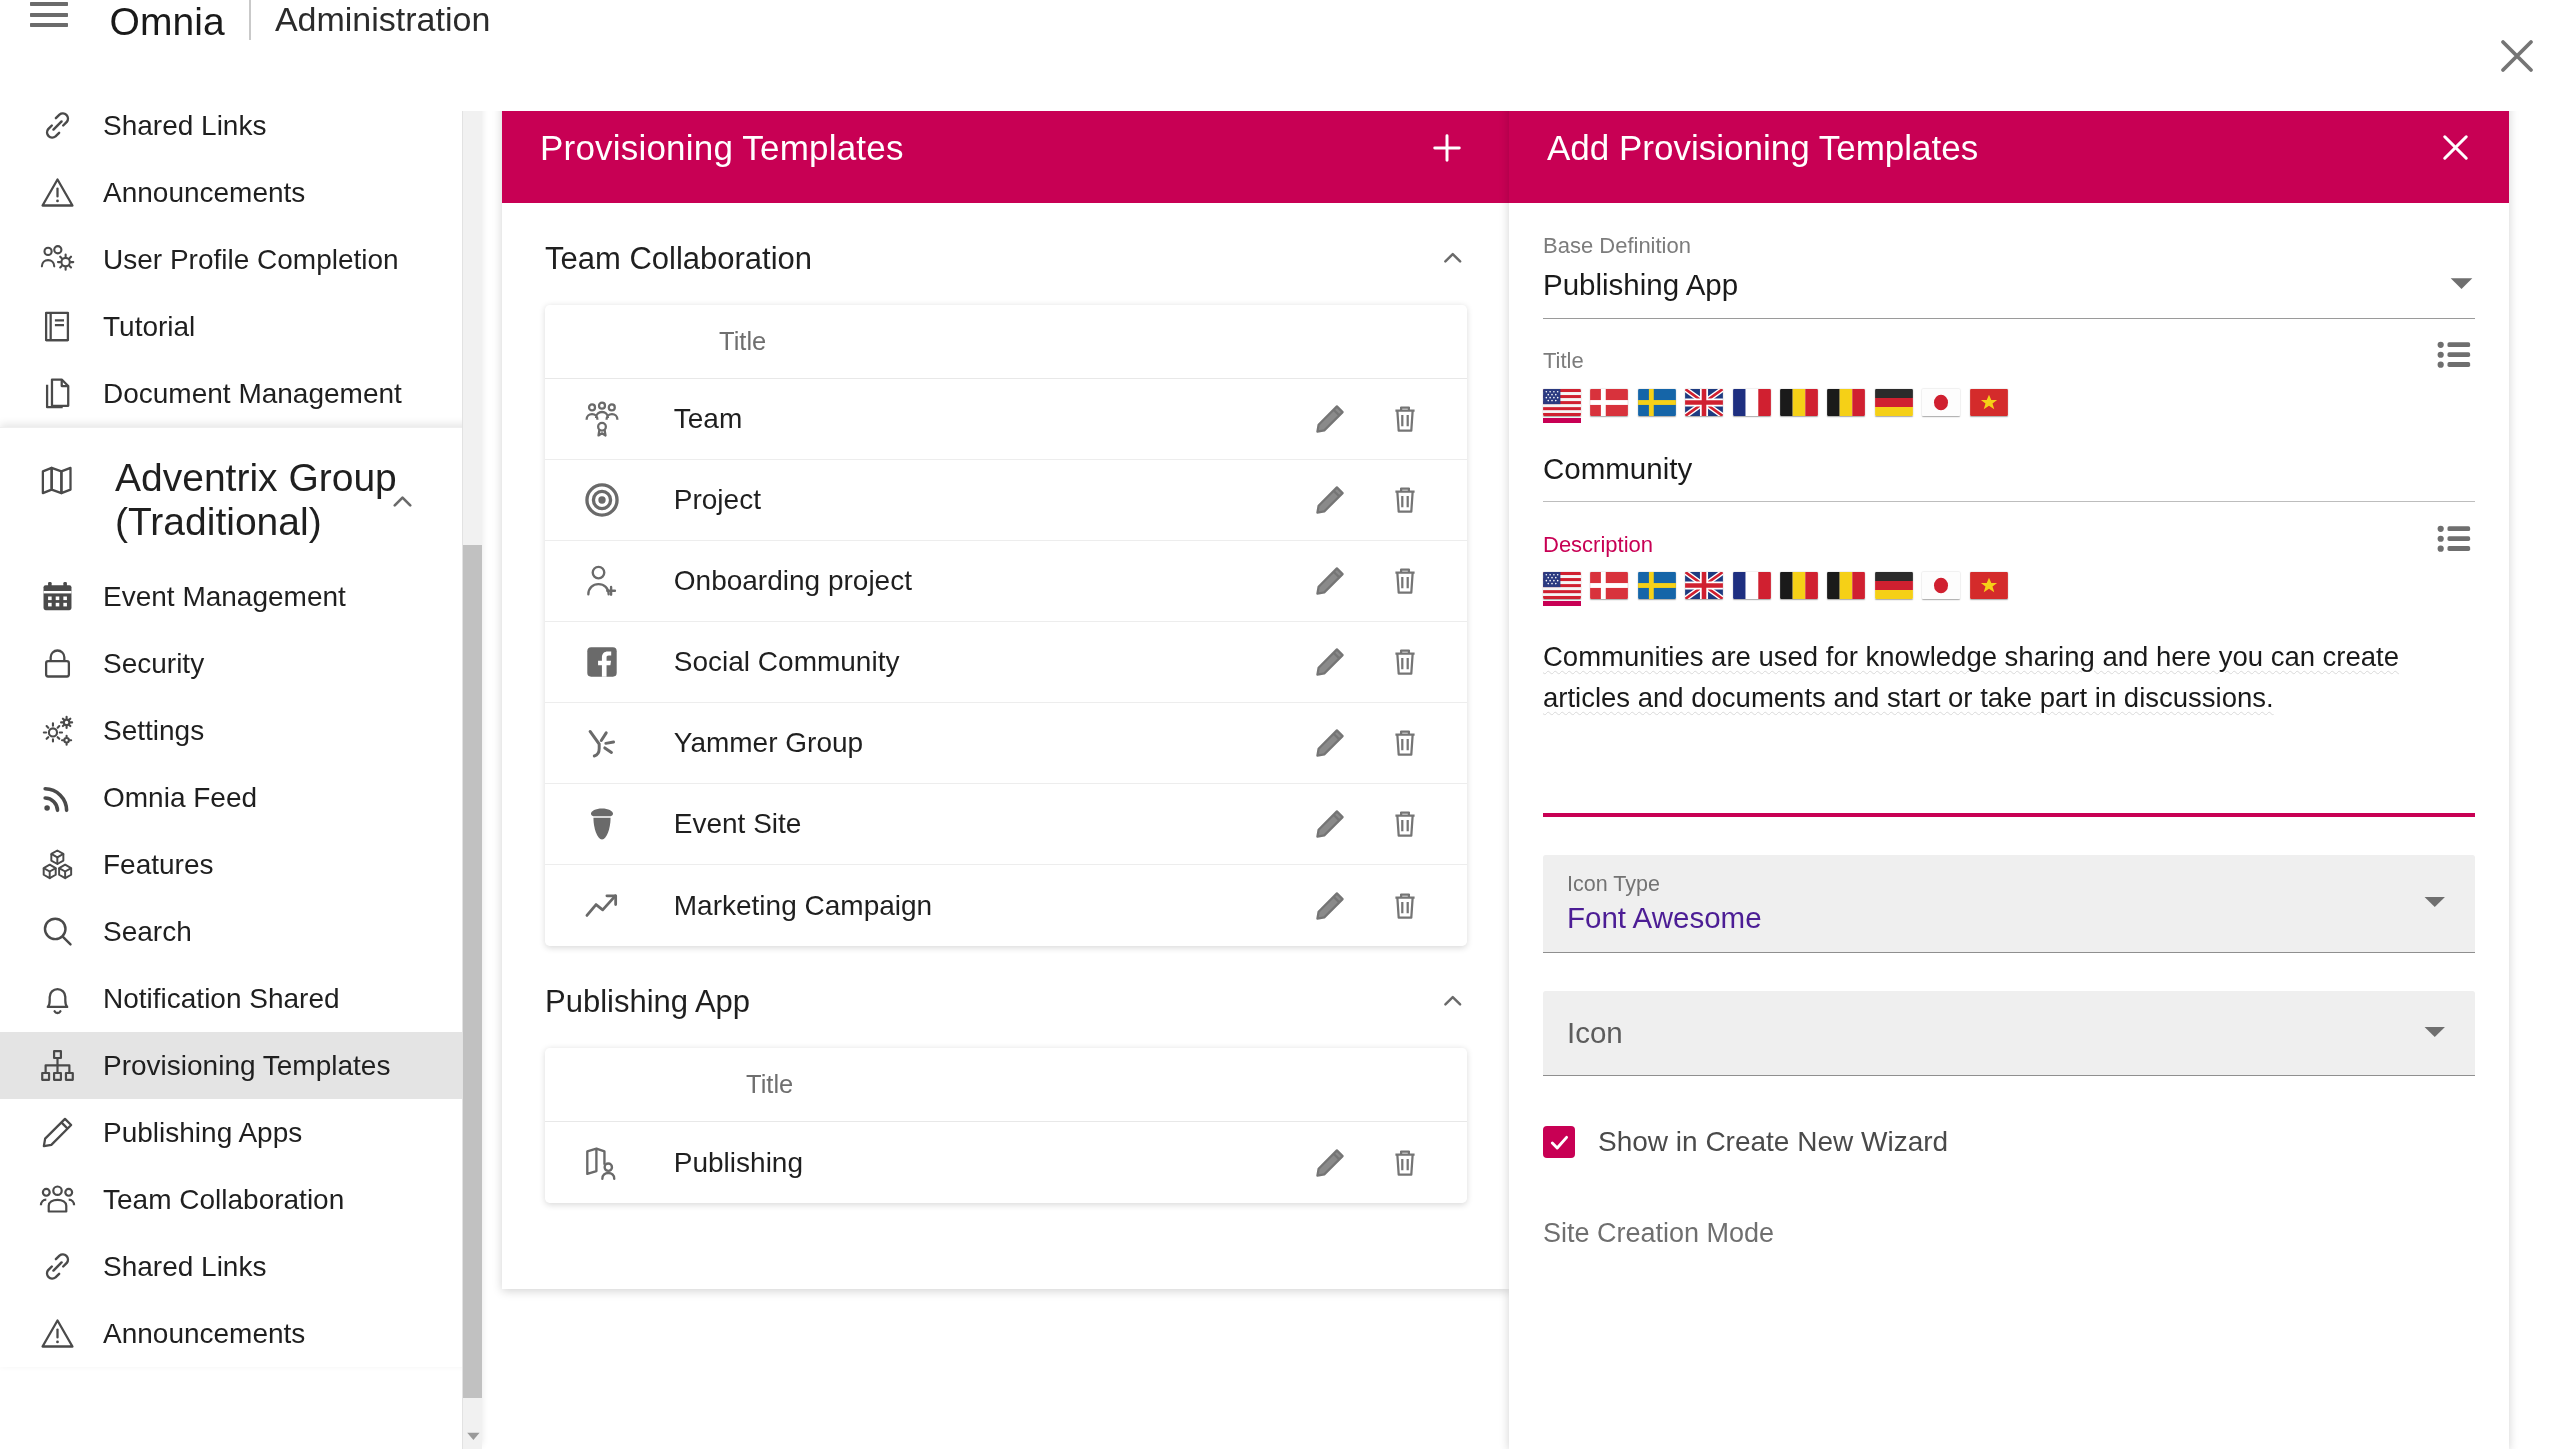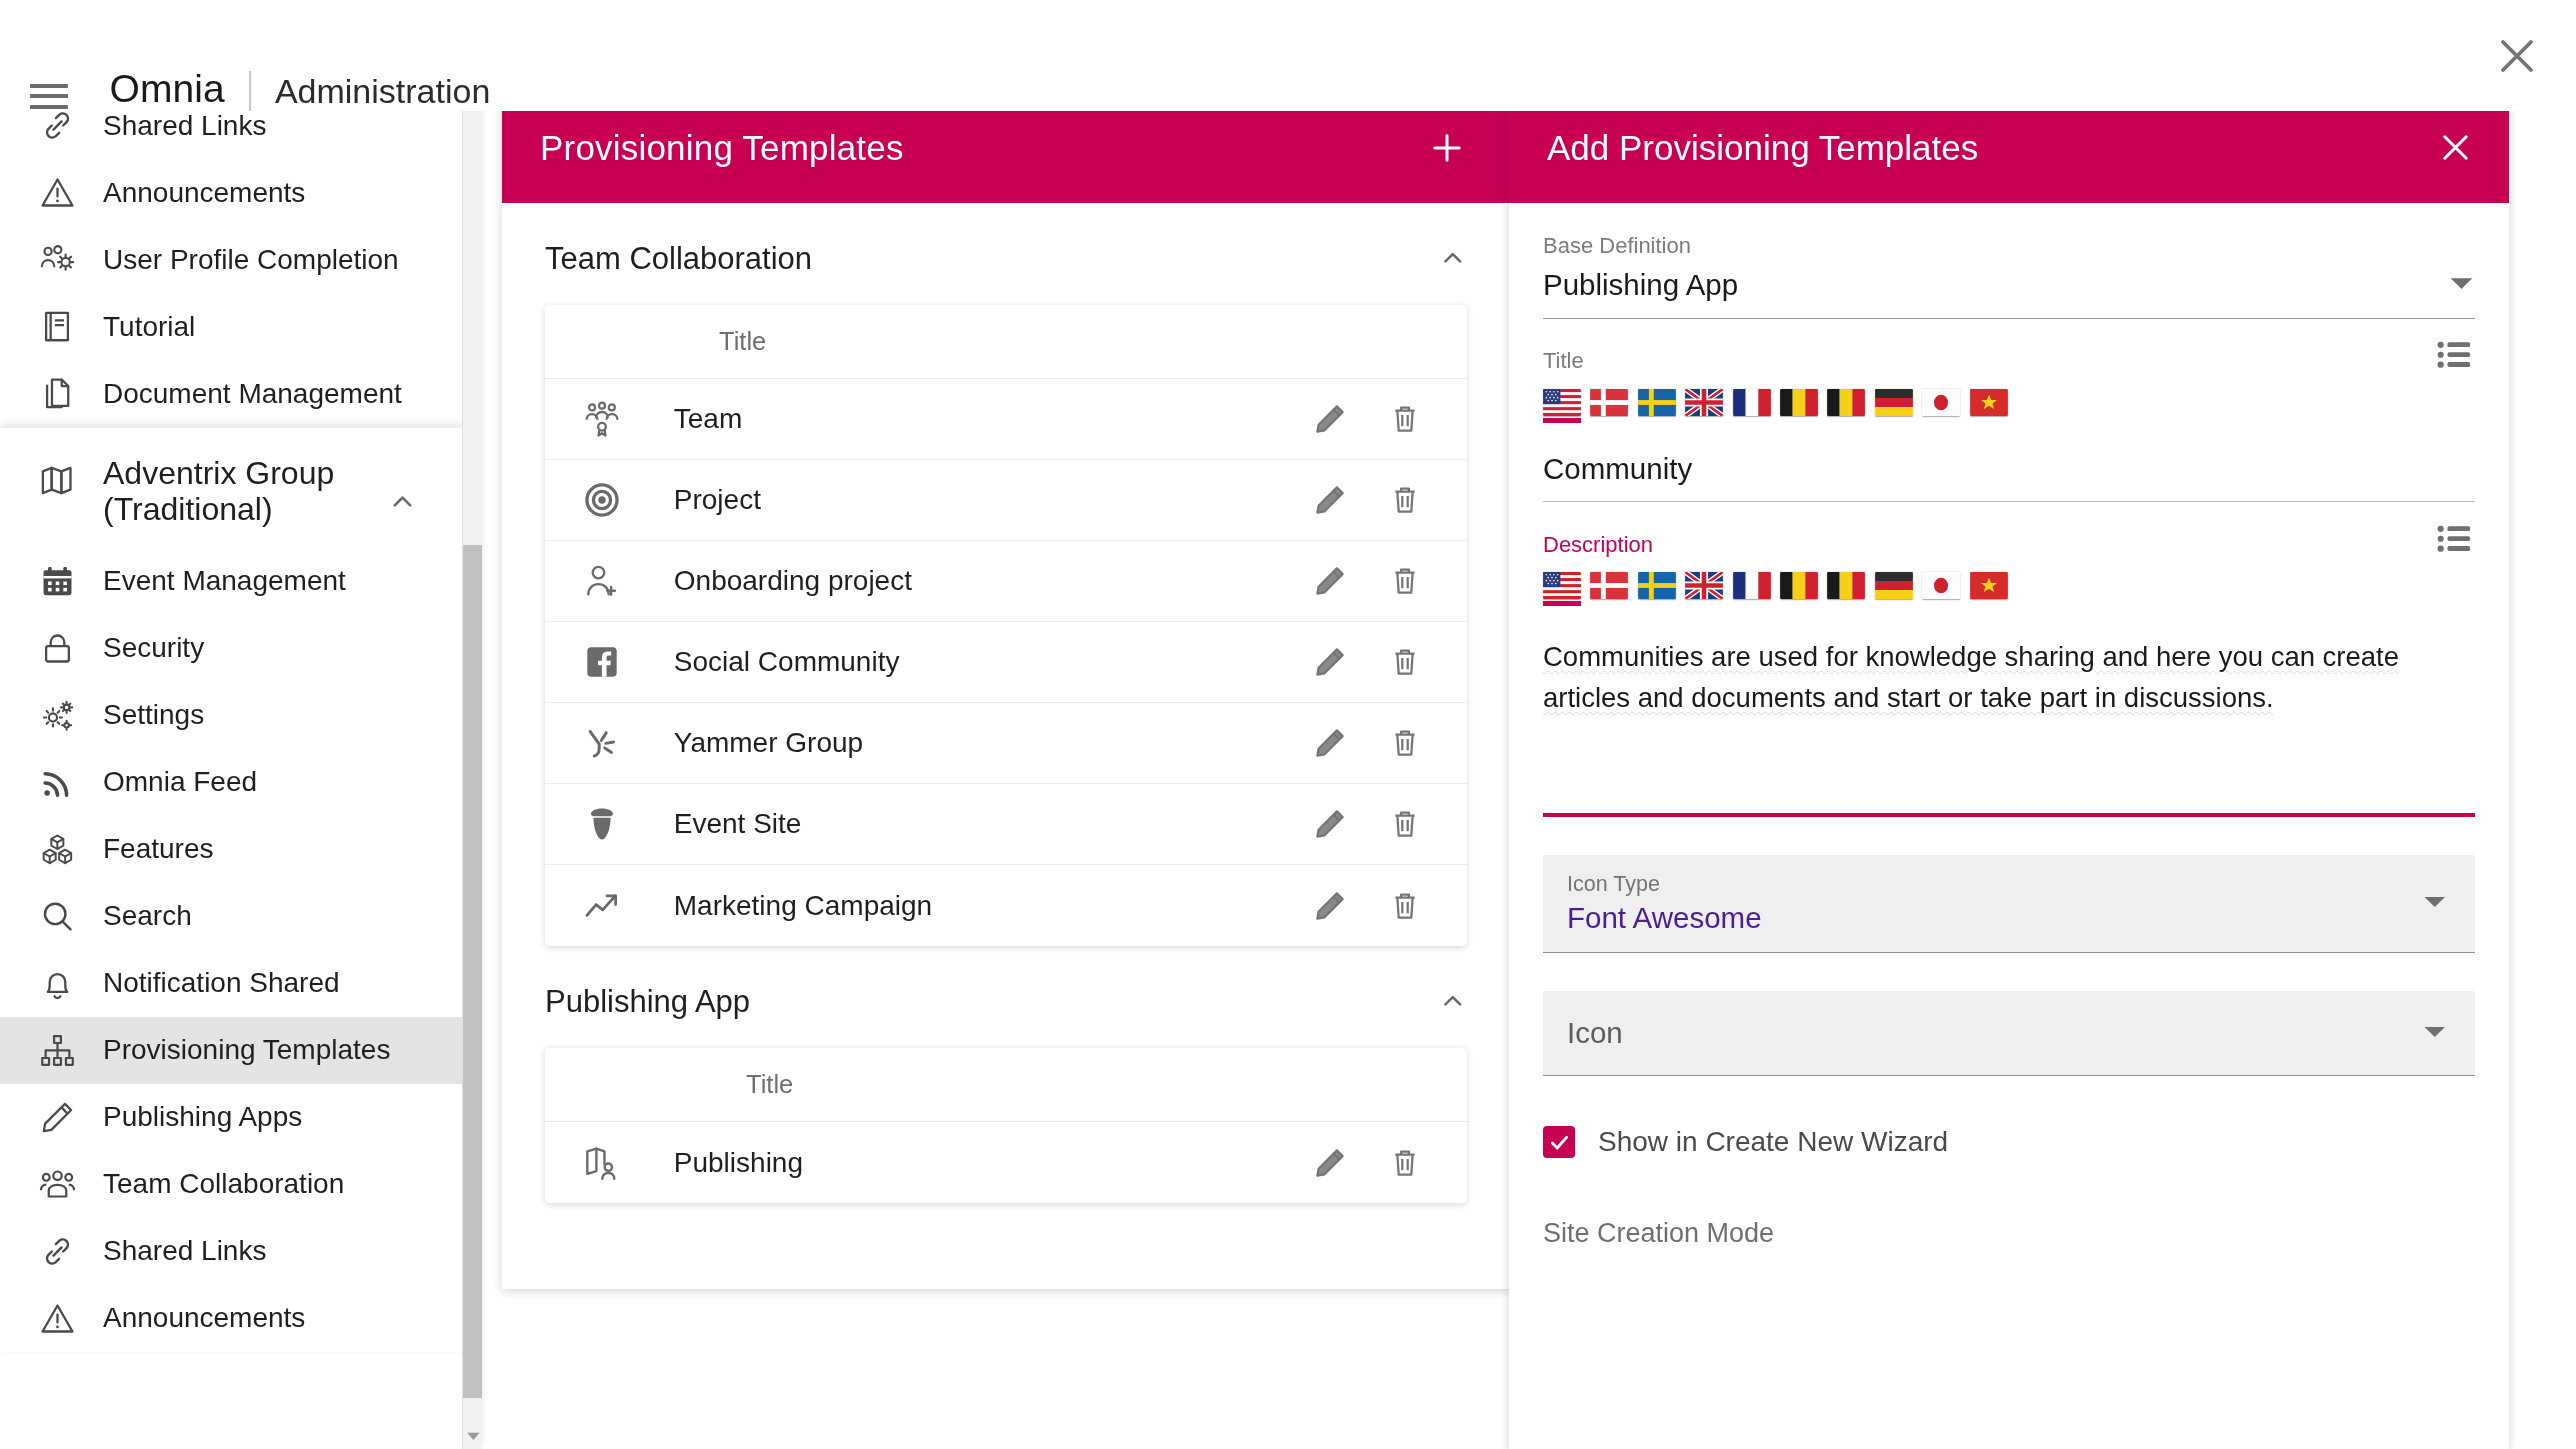--- a/index.html
+++ b/index.html
@@ -7,21 +7,21 @@
     width: 2576px; height: 1449px;
     font-family: "Liberation Sans", sans-serif;
     background: #ffffff;
     overflow: hidden;
   }
   .app { position: relative; width: 2576px; height: 1449px; background:#fff; }
 
   
   .topbar {
     position: absolute; top:0; left:0; width:2576px; height:111px;
-    background:#ffffff; display:flex; align-items:flex-end;
+    background:#ffffff; display:flex; align-items:flex-start;
     z-index: 30;
   }
   .hamburger { margin-left:29.5px; width:38px; height:29.5px; display:flex; flex-direction:column;
     justify-content:center; gap:6.7px; cursor:pointer; }
   .hamburger span { display:block; height:4px; background:#6b6b6b; border-radius:0.7px; }
   .brand { margin-left:42px; font-size:39px; color:#1a1a1a; letter-spacing:0.1px; }
   .brand-sep { margin-left:24px; margin-right:24px; width:2px; height:40px; background:#c9c9c9; }
   .brand-sub { font-size:34px; color:#2b2b2b; }
   .topbar-close {
     position:absolute; right:35px; top:50%; transform:translateY(-50%);
@@ -52,21 +52,21 @@
   .nav-item.selected { background:#e4e4e4; }
   .nav-ico { width:44px; min-width:44px; height:44px; display:flex; align-items:center; justify-content:center; }
   .nav-ico svg { width:39px; height:39px; }
   .nav-label { margin-left:24px; font-size:28px; color:#1f1f1f; white-space:nowrap; }
 
   .nav-group-header {
     position:relative; display:flex; align-items:flex-start; padding:28px 35px 20px 35px; cursor:pointer;
   }
   .nav-group-header .nav-ico { margin-top:2.7px; }
   .nav-group-title {
-    margin-left:24px; font-size:32px; color:#1f1f1f; line-height:1.12; max-width:288px;
+    margin-left:36px; font-size:39px; color:#1f1f1f; line-height:1.12; max-width:288px;
   }
   .group-chevron { position:absolute; right:64px; top:58px; }
   .group-chevron svg { width:31px; height:31px; }
 
   
   .ln-scroll {
     position:absolute; top:0; right:0; width:20px; height:1357px; background:#f1f1f1;
     border-left:0.7px solid #e2e2e2;
   }
   .ln-arrow { width:20px; height:25.5px; display:flex; align-items:center; justify-content:center; cursor:pointer;}

